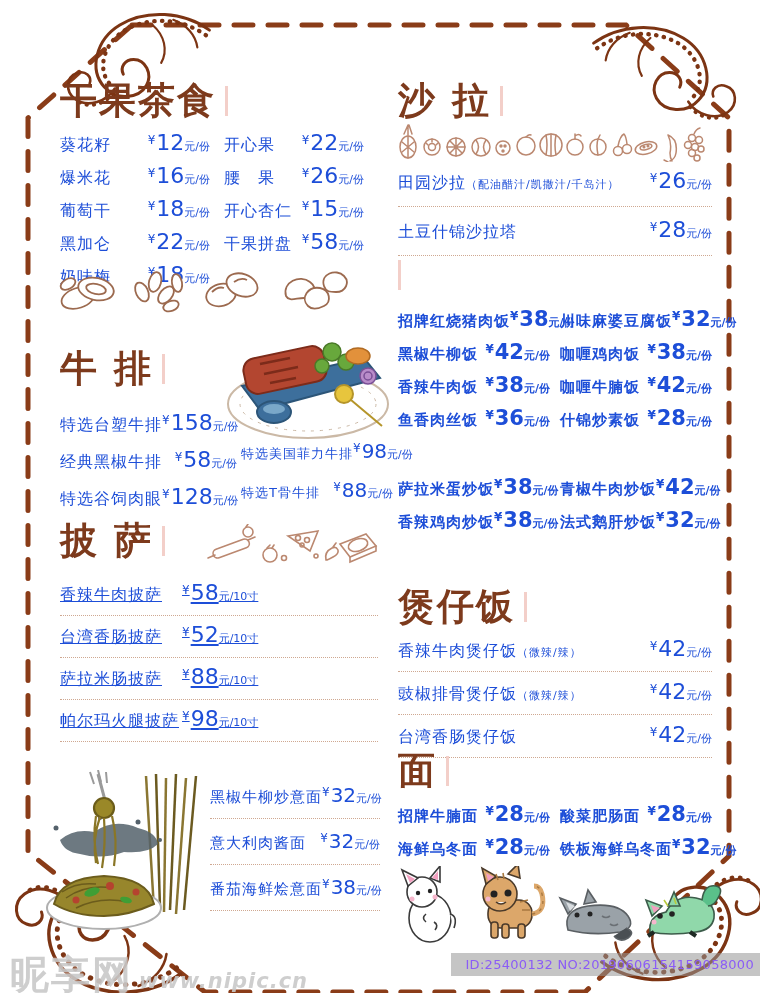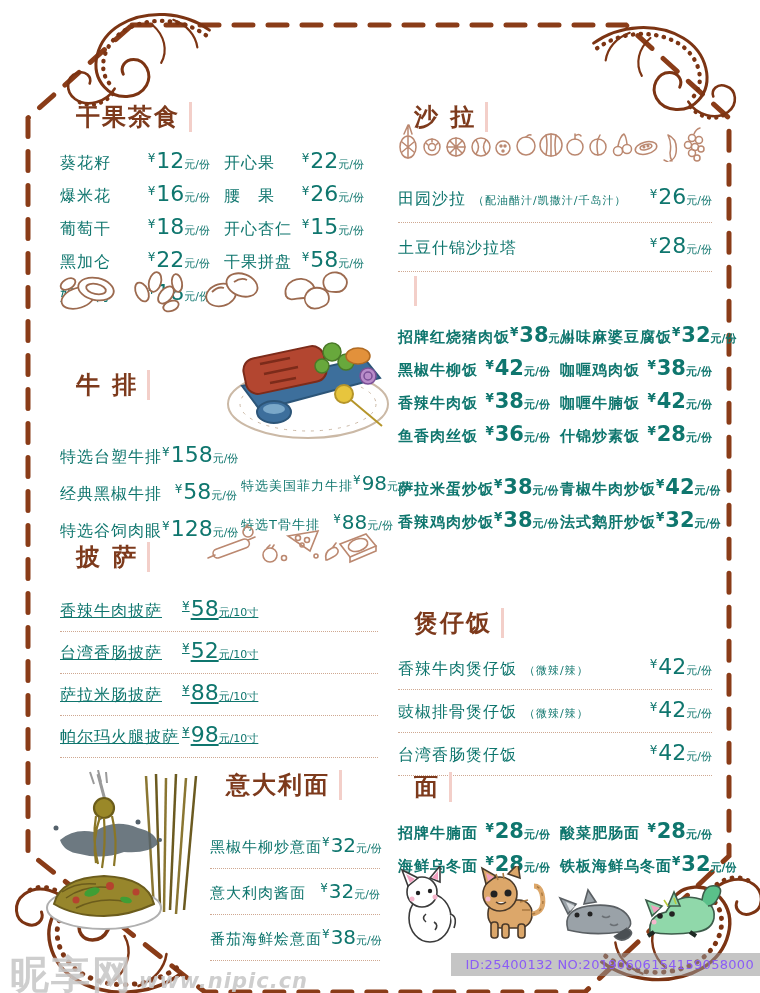--- a/index.html
+++ b/index.html
@@ -10,25 +10,25 @@
   svg{display:block;}
   
   #border-svg{position:absolute;left:0;top:0;z-index:1;pointer-events:none;}
   .flourish{position:absolute;z-index:2;pointer-events:none;}
   #fl-tl{left:18px;top:6px;width:245px;height:112px;}
   #fl-tr{left:585px;top:14px;width:155px;height:122px;transform:scaleX(-1);}
   #fl-bl{left:-12px;top:872px;width:225px;height:130px;transform:scaleY(-1);}
   #fl-br{left:592px;top:856px;width:175px;height:140px;transform:scale(-1,-1);}
   
   .sec{position:absolute;z-index:3;}
-  .sec-title{display:flex;align-items:center;gap:9px;margin:16px;font-size:24px;line-height:34px;font-weight:bold;color:#7d3a1c;letter-spacing:2px;white-space:nowrap;text-align:right;}
+  .sec-title{display:flex;align-items:center;gap:9px;margin:0;font-size:37px;line-height:34px;font-weight:bold;color:#7d3a1c;letter-spacing:2px;white-space:nowrap;text-align:right;}
   .sec-title .bar{width:3px;height:30px;background:#f3cfc9;flex:0 0 3px;}
-  .item-row{display:flex;align-items:baseline;color:#0f766e;font-size:16px;line-height:19px;white-space:nowrap;}
+  .item-row{display:flex;align-items:baseline;color:#1d4ed8;font-size:16px;line-height:19px;white-space:nowrap;}
   .item-name{letter-spacing:1px;}
-  .item-note{font-size:11px;margin-left:7px;letter-spacing:1px;}
+  .item-note{font-size:11px;letter-spacing:1px;}
   .price{margin-left:auto;display:flex;align-items:baseline;}
   .yen{font-size:12px;margin-right:1px;transform:translateY(-6px);}
   .num{font-size:22px;line-height:22px;}
   .unit{font-size:11px;}
   
   #sec-dried{left:60px;top:84px;width:318px;}
   #sec-dried .grid{margin-top:14px;display:grid;grid-template-columns:150px 140px;column-gap:14px;}
   #sec-dried .item-row{margin-bottom:9px;}
   #art-nuts{position:absolute;left:56px;top:262px;z-index:3;}
   
@@ -278,24 +278,20 @@
           <span class="item-name">帕尔玛火腿披萨</span>
           <span class="price">
             <span class="yen">¥</span>
             <span class="num">98</span>
             <span class="unit">元/10寸</span>
           </span>
         </div>
       </div>
     </section>
     <section class="sec" id="sec-pasta">
-      <h2 class="sec-title">
-        <span class="t">意大利面</span>
-        <span class="bar"></span>
-      </h2>
       <div class="list">
         <div class="item-row">
           <span class="item-name">黑椒牛柳炒意面</span>
           <span class="price">
             <span class="yen">¥</span>
             <span class="num">32</span>
             <span class="unit">元/份</span>
           </span>
         </div>
         <div class="item-row">

